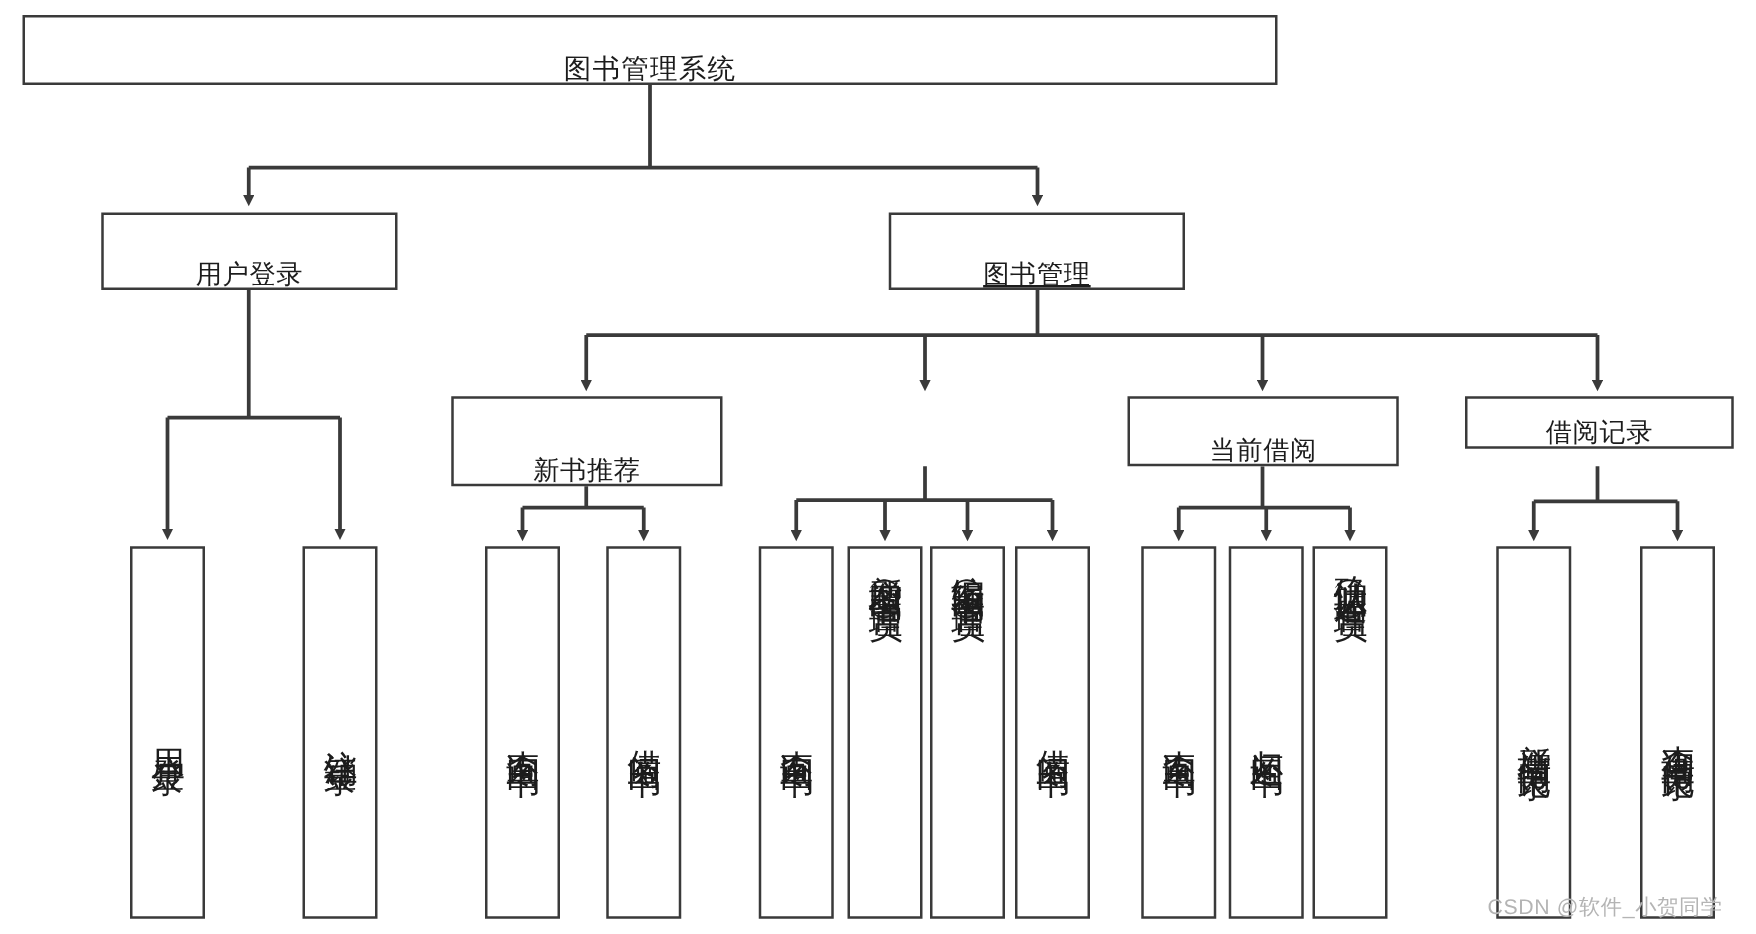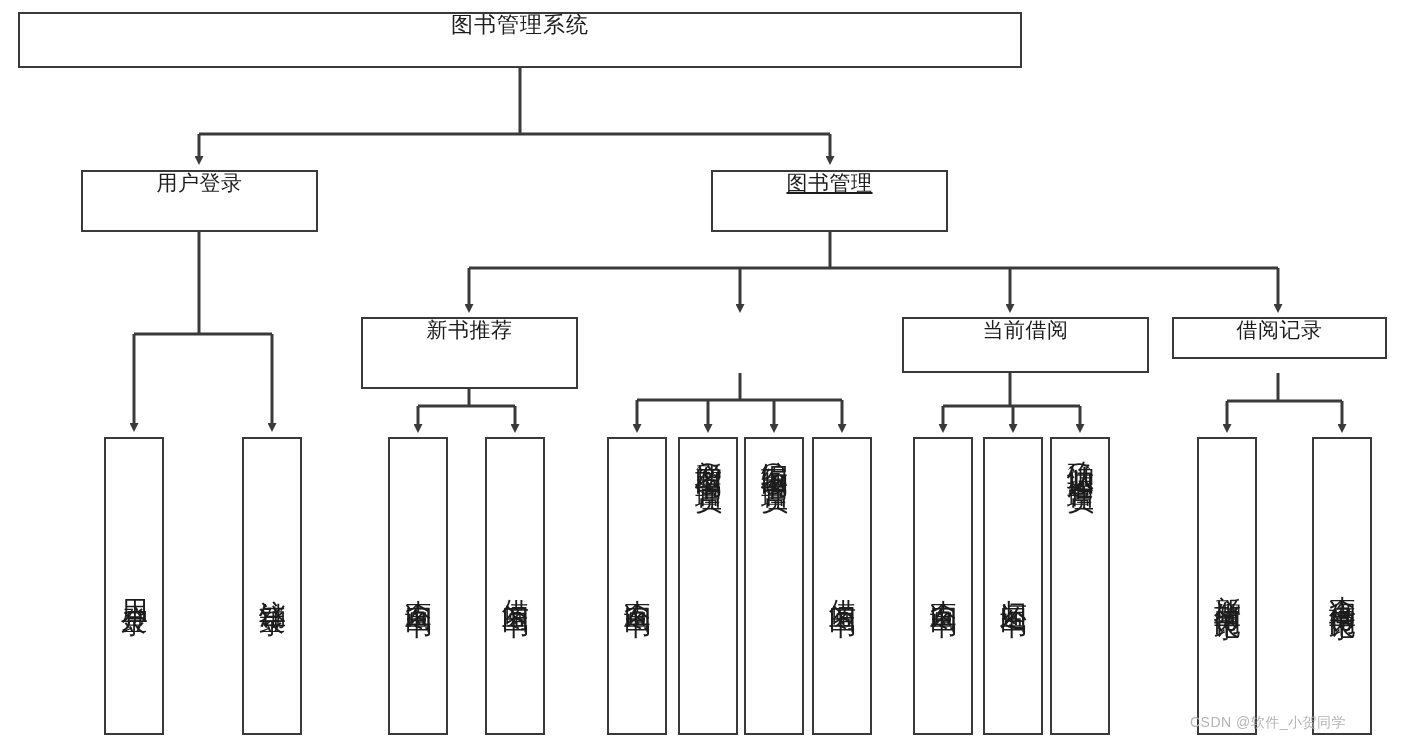--- a/index.html
+++ b/index.html
@@ -23,21 +23,21 @@
     top: 0;
     width: 1405px;
     height: 747px;
   }
   .node {
     position: absolute;
     box-sizing: border-box;
     background: #ffffff;
     border: 2.5px solid #3a3a3a;
     display: flex;
-    align-items: flex-start;
+    align-items: flex-end;
     justify-content: center;
     color: #1c1c1c;
   }
   .node .lbl {
     display: block;
     text-align: center;
     line-height: 1.0;
     white-space: nowrap;
   }
   
@@ -63,21 +63,21 @@
     letter-spacing: 4px;
     white-space: nowrap;
   }
   .node.vert.mid {
     align-items: center;
   }
   .watermark {
     position: absolute;
     left: 1190px;
     top: 714px;
-    font-size: 14px;
+    font-size: 17px;
     color: #b4b4b4;
     white-space: nowrap;
     letter-spacing: 0.5px;
   }
 </style>
 </head>
 <body>
 
 <div id="canvas">
 
@@ -138,21 +138,21 @@
   <div class="node horiz" style="left:81px; top:170px; width:237px; height:62px;">
     <span class="lbl">用户登录</span>
   </div>
   <div class="node horiz" style="left:711px; top:170px; width:237px; height:62px;text-decoration:underline;">
     <span class="lbl">图书管理</span>
   </div>
 
   <div class="node horiz" style="left:361px; top:317px; width:217px; height:72px;">
     <span class="lbl">新书推荐</span>
   </div>
-  <div class="node horiz" style="left:902px; top:317px; width:247px; height:56px;">
+  <div class="node horiz" style="left:902px; top:317px; width:217px; height:56px;">
     <span class="lbl">当前借阅</span>
   </div>
   <div class="node horiz" style="left:1172px; top:317px; width:215px; height:42px;">
     <span class="lbl">借阅记录</span>
   </div>
 
   <div class="node vert mid" style="left:104px; top:437px; width:60px; height:298px;">
     <span class="lbl">用户登录</span>
   </div>
   <div class="node vert mid" style="left:242px; top:437px; width:60px; height:298px;">

